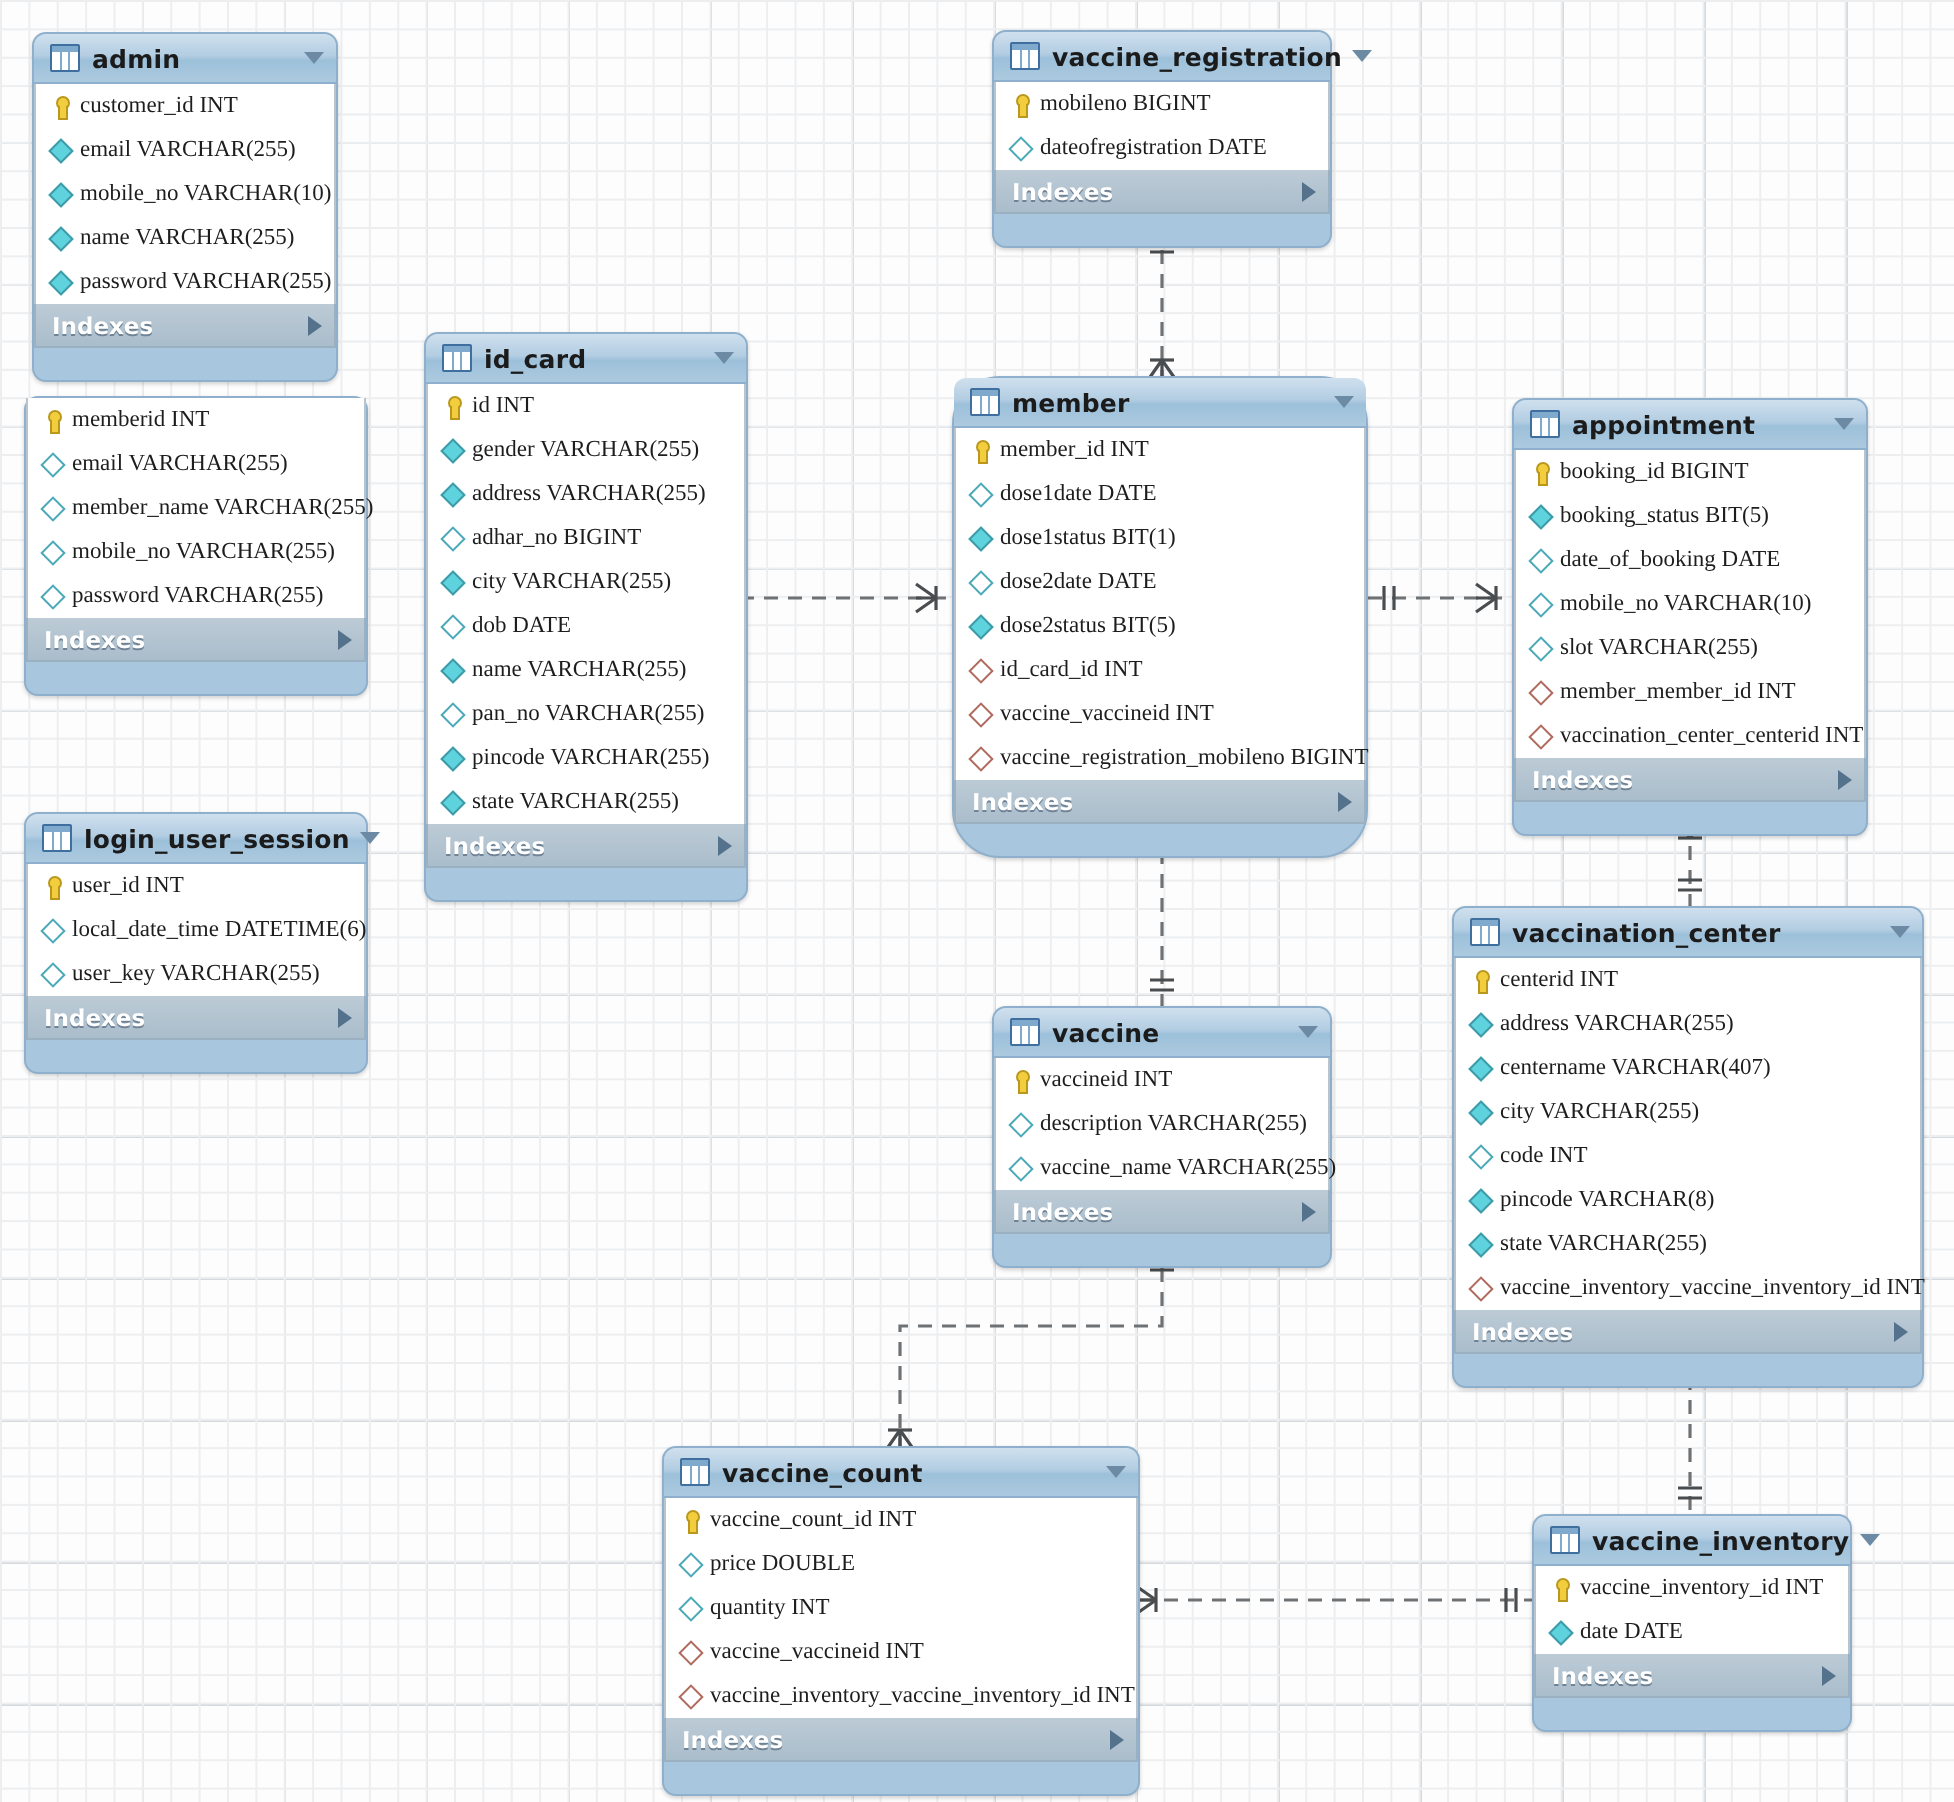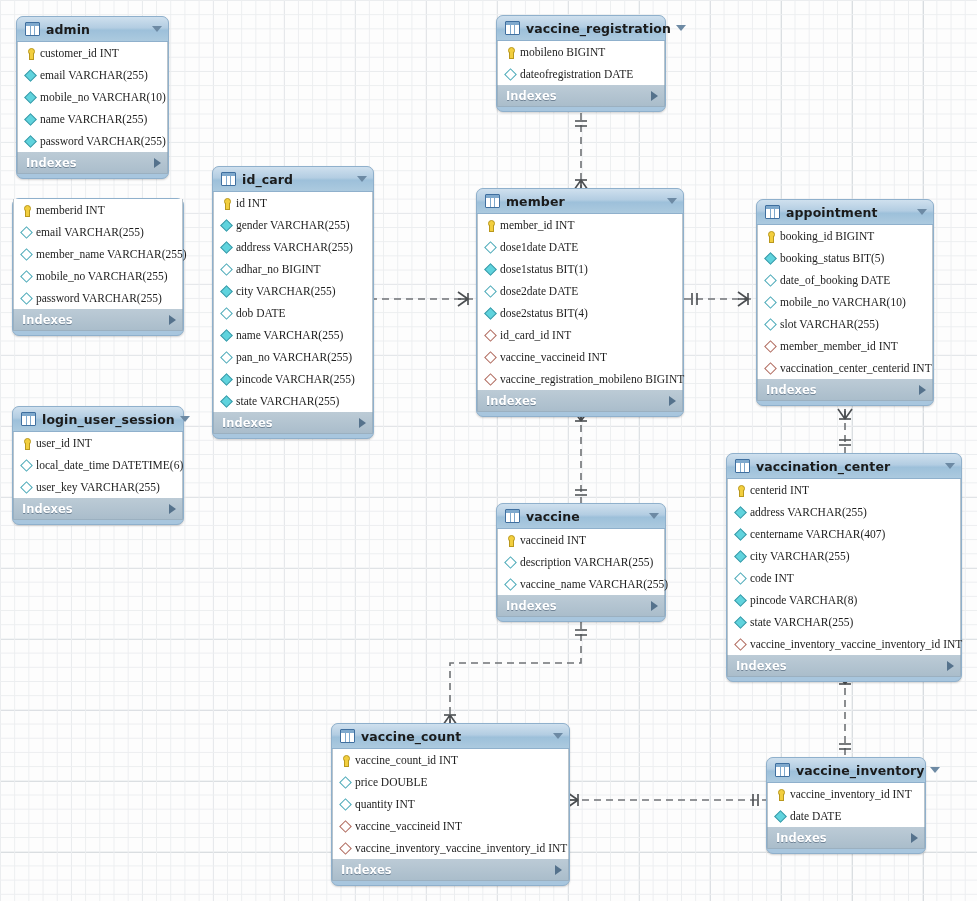--- a/index.html
+++ b/index.html
@@ -26,21 +26,21 @@
   .lnk{stroke:#6f7275;stroke-width:1.6;fill:none;stroke-dasharray:7 5;}
   .mark{stroke:#4a4d50;stroke-width:1.6;fill:none;stroke-dasharray:none;}
 
   .tbl{
     position:absolute;
     box-sizing:border-box;
     border-radius:7px;
     background:#a8c6de;
     border:1px solid #8fb0cc;
     box-shadow:0 1px 2px rgba(0,0,0,.18);
-    padding:0 0 4px 0;
+    padding:0 0 16px 0;
     z-index:5;
   }
   .tbl-hdr{
     height:24px;
     display:flex;align-items:center;
     padding:0 6px 0 8px;
     border-radius:6px 6px 0 0;
     background:linear-gradient(to bottom,#cfe0ee 0%,#b3cde2 45%,#9dc0da 55%,#accadf 100%);
     border-bottom:1px solid #8fb0cc;
   }
@@ -310,21 +310,21 @@
           <div class="col">
             <span class="ck d"></span>
             <span>dateofregistration DATE</span>
           </div>
         </div>
         <div class="idx">
           <span class="idx-lbl">Indexes</span>
           <span class="idx-arrow"></span>
         </div>
       </div>
-      <div class="tbl" style="left: 476px; top: 188px; width: 208px;">
+      <div class="tbl" style="left: 476px; top: 188px; width: 208px; border-radius: 24px;">
         <div class="tbl-hdr">
           <span class="tbl-ico"></span>
           <span class="tbl-name">member</span>
           <span class="caret"></span>
         </div>
         <div class="cols">
           <div class="col">
             <span class="ck pk"></span>
             <span>member_id INT</span>
           </div>
@@ -335,21 +335,21 @@
           <div class="col">
             <span class="ck d fill"></span>
             <span>dose1status BIT(1)</span>
           </div>
           <div class="col">
             <span class="ck d"></span>
             <span>dose2date DATE</span>
           </div>
           <div class="col">
             <span class="ck d fill"></span>
-            <span>dose2status BIT(4)</span>
+            <span>dose2status BIT(5)</span>
           </div>
           <div class="col">
             <span class="ck d fk"></span>
             <span>id_card_id INT</span>
           </div>
           <div class="col">
             <span class="ck d fk"></span>
             <span>vaccine_vaccineid INT</span>
           </div>
           <div class="col">

